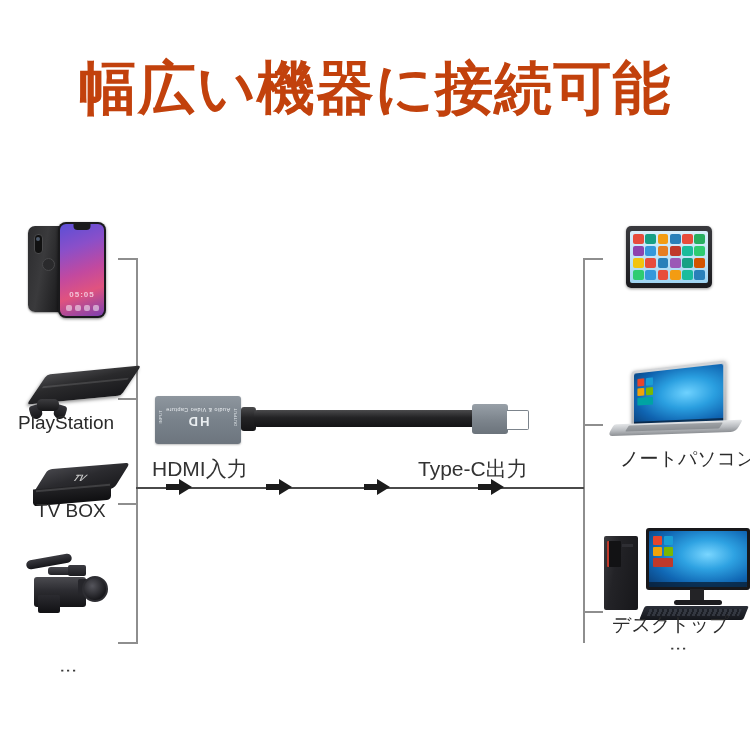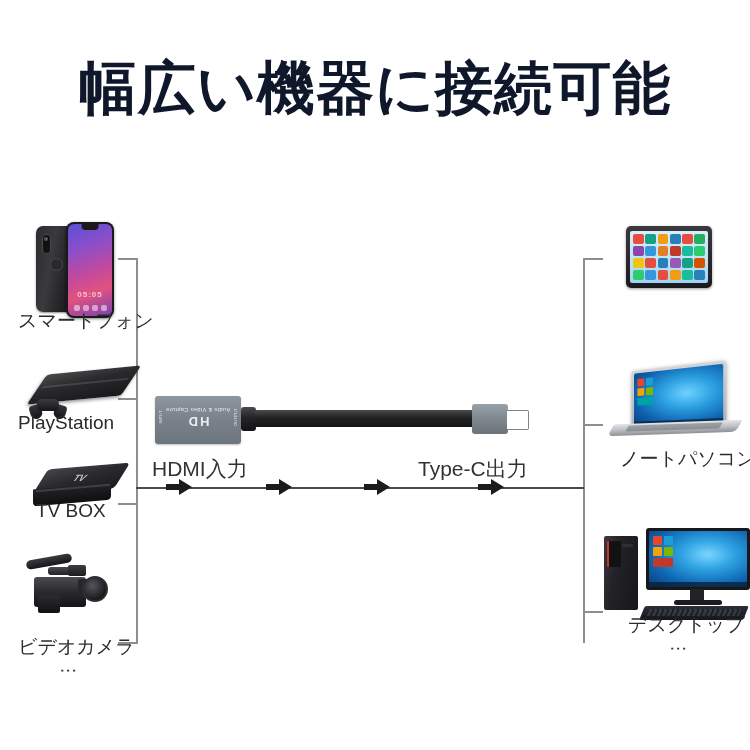--- a/index.html
+++ b/index.html
@@ -7,21 +7,21 @@
     width:750px;height:750px;background:#ffffff;
     font-family:"Liberation Sans","DejaVu Sans",sans-serif;
     overflow:hidden;position:relative;
   }
   .stage{position:absolute;left:0;top:0;width:750px;height:750px;}
 
   
   .title{
     position:absolute;left:0;top:58px;width:750px;text-align:center;
     font-size:58px;font-weight:bold;letter-spacing:1px;
-    color:#0f172a;line-height:1.05;white-space:nowrap;
+    color:#c2410c;line-height:1.05;white-space:nowrap;
   }
 
   
   .vline{position:absolute;background:#8e8e8e;width:2px;}
   .hline{position:absolute;background:#8e8e8e;height:2px;}
   .flowline{position:absolute;background:#4a4a4a;height:1.5px;}
 
   
   .dev-label{
     position:absolute;font-size:19px;color:#2b2b2b;white-space:nowrap;
@@ -325,39 +325,38 @@
     <div class="cap-txt brand">HD</div>
     <div class="cap-txt sub">Audio &amp; Video Capture</div>
     <div class="cap-side" style="left:3px;top:14px;">INPUT</div>
     <div class="cap-side" style="right:3px;top:12px;">OUTPUT</div>
   </div>
   <div class="cable" style="left:241px;top:407px;width:15px;height:24px;"></div>
   <div class="cable" style="left:254px;top:410px;width:222px;height:17px;"></div>
   <div class="usbc-shell" style="left:472px;top:404px;width:36px;height:30px;"></div>
   <div class="usbc-tip" style="left:507px;top:410px;width:21px;height:18px;"></div>
 
-  <div class="phone-wrap" style="left:28px;top:222px;width:56px;height:96px;margin-left:8px;">
+  <div class="phone-wrap" style="left:28px;top:222px;width:56px;height:96px;">
     <div class="phone-back">
       <div class="cam"></div>
       <div class="fp"></div>
     </div>
     <div class="phone-front">
       <div class="scr">
         <div class="notch"></div>
         <div class="clock">05:05</div>
         <div class="dock">
             <i></i>
             <i></i>
             <i></i>
             <i></i>
           </div>
       </div>
     </div>
   </div>
-  <div class="dev-label" style="left:18px;top:308px;">スマートフォン</div>
 
   <div class="ps-wrap" style="left:22px;top:370px;width:112px;height:52px;">
     <div class="ps-body"></div>
     <div class="ps-pad">
       <div class="grip l"></div>
         <div class="grip r"></div>
         <div class="ctr"></div>
     </div>
   </div>
   <div class="dev-label" style="left:18px;top:412px;">PlayStation</div>
@@ -372,21 +371,20 @@
 
   <div class="cam-wrap" style="left:22px;top:555px;width:100px;height:66px;">
     <div class="cam-mic"></div>
     <div class="cam-handle"></div>
     <div class="cam-vf"></div>
     <div class="cam-body"></div>
     <div class="cam-hood"></div>
     <div class="cam-lens"></div>
     <div class="cam-grip"></div>
   </div>
-  <div class="dev-label" style="left:18px;top:634px;">ビデオカメラ</div>
   <div class="dots" style="left:62px;top:662px;">⋮</div>
 
   <div class="tab-wrap" style="left:626px;top:226px;width:86px;height:62px;">
     <div class="tab-frame">
       <div class="tab-scr">
         <i style="background:#e74c3c"></i>
           <i style="background:#16a085"></i>
           <i style="background:#f39c12"></i>
           <i style="background:#2980b9"></i>
           <i style="background:#e74c3c"></i>
@@ -442,16 +440,16 @@
         <div class="tile" style="left:15px;top:16px;width:9px;height:9px;background:#7ab800"></div>
         <div class="tile" style="left:4px;top:27px;width:20px;height:9px;background:#c0392b"></div>
         <div class="taskbar"></div>
       </div>
     </div>
     <div class="pc-stand"></div>
     <div class="pc-foot"></div>
     <div class="pc-kb"></div>
 
   </div>
-  <div class="dev-label" style="left:628px;top:612px;font-family:Liberation Serif, serif;">デスクトップ</div>
+  <div class="dev-label" style="left:612px;top:612px;font-family:Liberation Serif, serif;">デスクトップ</div>
   <div class="dots" style="left:672px;top:640px;">⋮</div>
 
 </div>
 
 </body></html>

